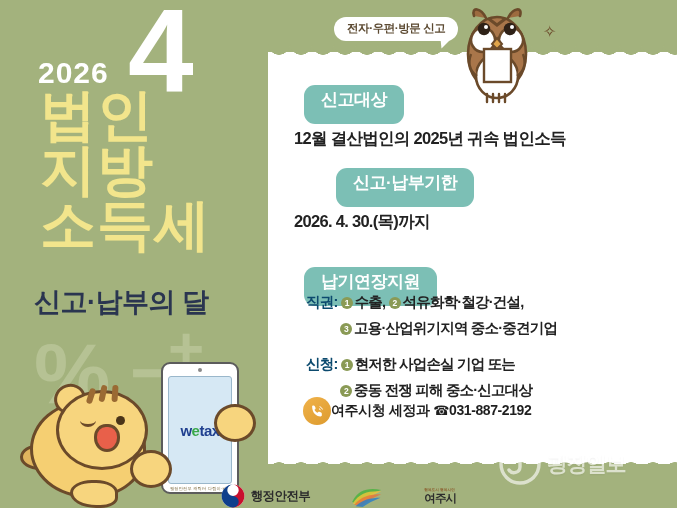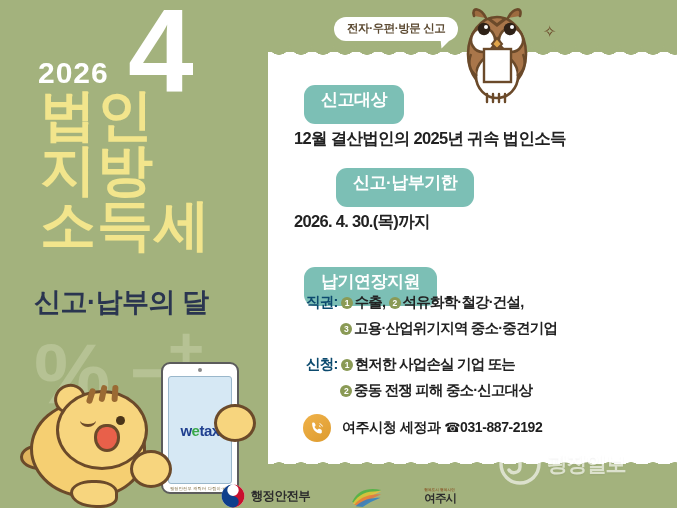--- a/index.html
+++ b/index.html
@@ -162,21 +162,21 @@
     background:#8a9a55;color:#ffffff;border-radius:50%;
     font-size:8.5px;text-align:center;font-weight:700;
     vertical-align:1px;margin-right:2px;
   }
   .r1{left:306px;top:293px;}
   .r2{left:340px;top:319px;}
   .r3{left:306px;top:355px;}
   .r4{left:340px;top:381px;}
 
   
-  .contact{position:absolute;left:303px;top:414px;display:flex;align-items:center;gap:11px;}
+  .contact{position:absolute;left:303px;top:397px;display:flex;align-items:center;}
   .phone-circle{
     width:28px;height:28px;border-radius:50%;
     background:linear-gradient(145deg,#f0b24a,#dd9b2e);
     display:flex;align-items:center;justify-content:center;flex:none;
   }
   .contact-text{font-size:14px;font-weight:700;color:#1f1f1f;letter-spacing:-0.4px;
     white-space:nowrap;}
   .tel-glyph{font-size:13px;}
 
   

